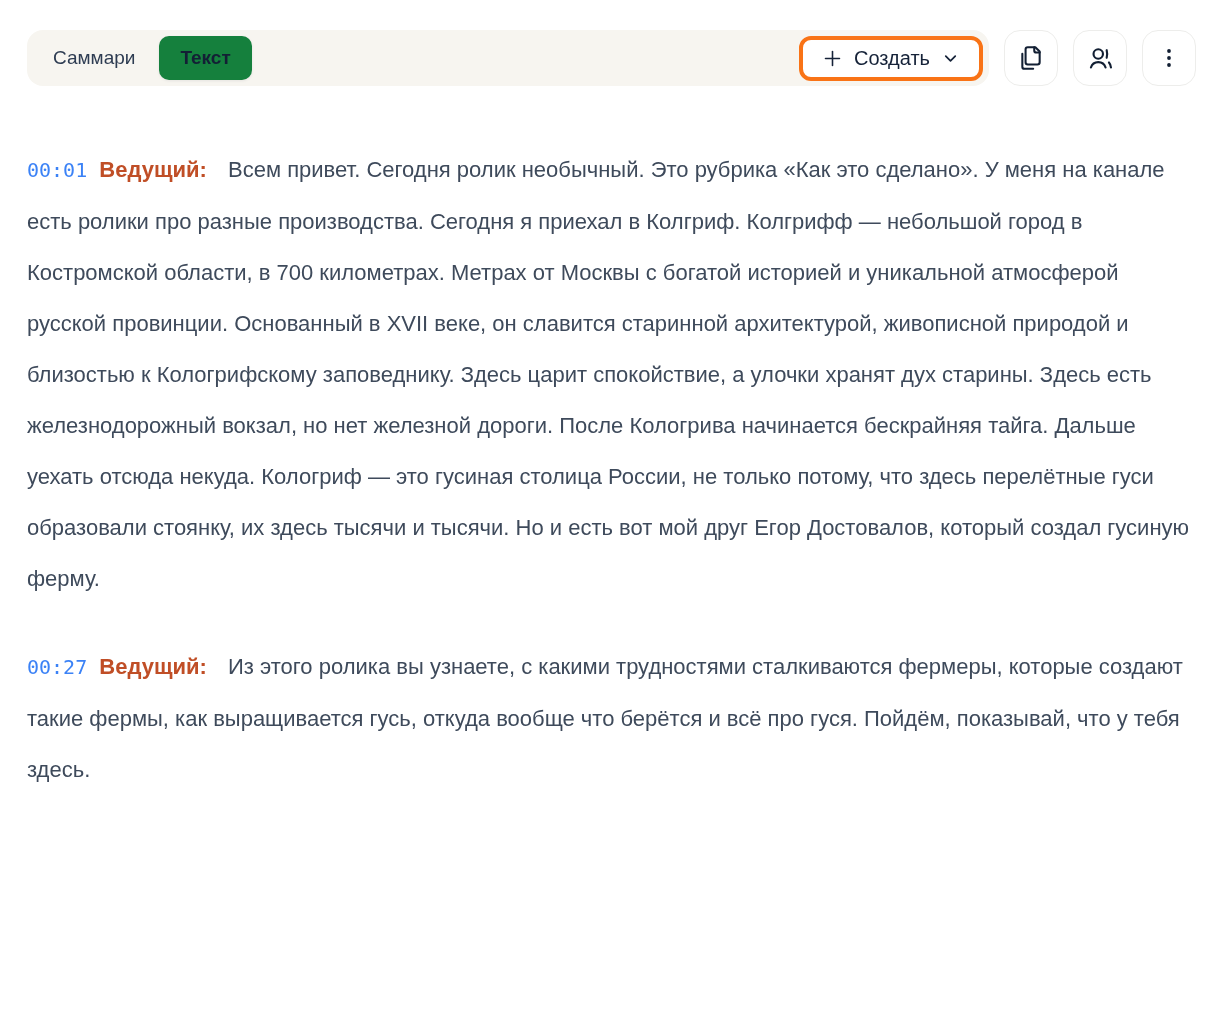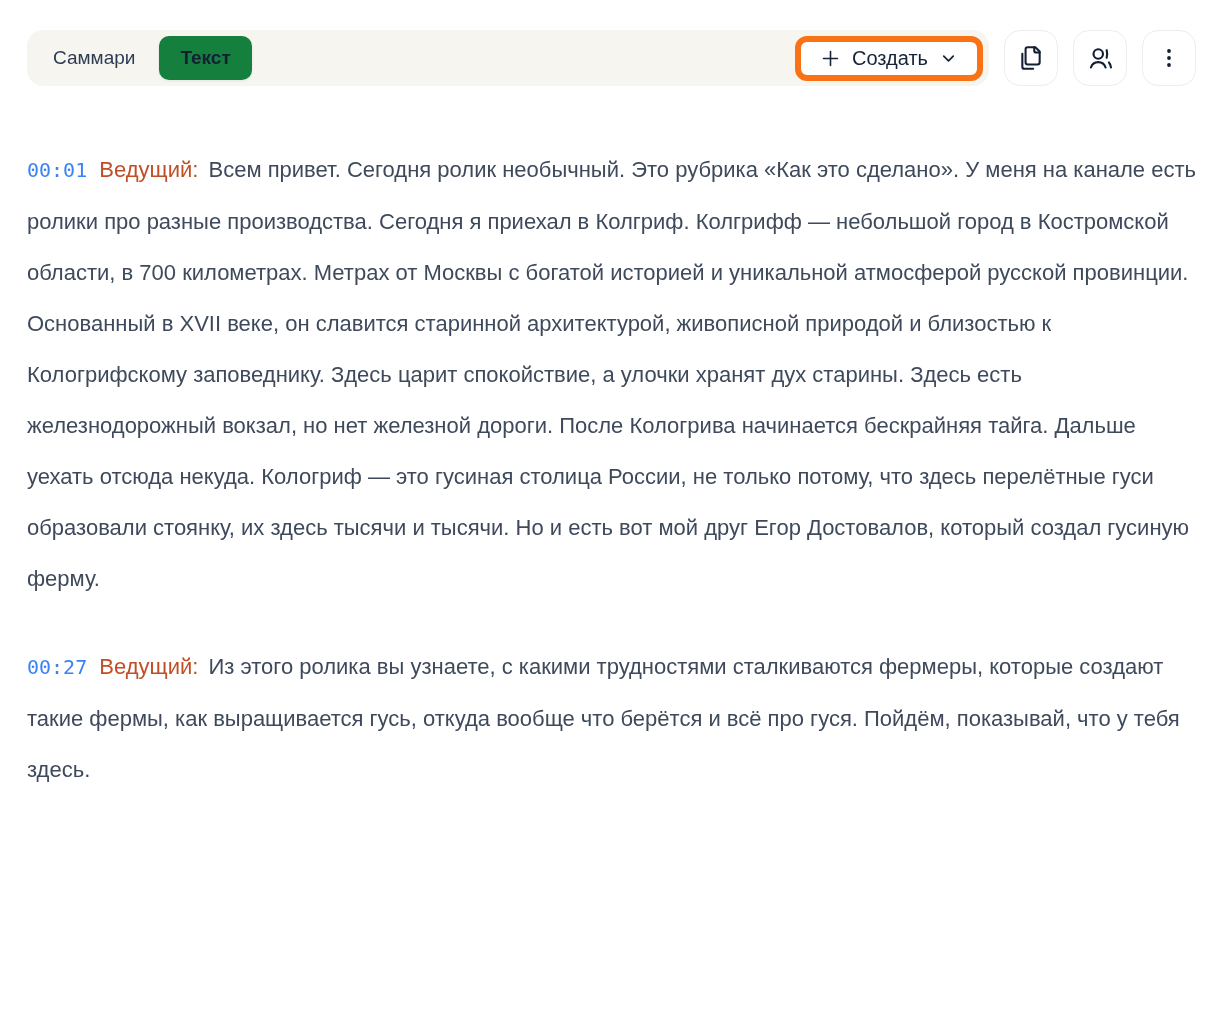--- a/index.html
+++ b/index.html
@@ -40,21 +40,21 @@
     box-shadow: 0 1px 3px rgba(20, 30, 50, 0.08);
   }
   .pill-spacer { flex: 1; }
   .create-btn {
     display: flex;
     align-items: center;
     gap: 11px;
     height: 45px;
     padding: 0 19px;
     background: #ffffff;
-    border: 6px solid #f97316;
+    border: 4px solid #f97316;
     border-radius: 12px;
     font-family: "Liberation Sans", sans-serif;
     font-size: 20px;
     color: #152238;
     cursor: pointer;
   }
   .icon-btn {
     width: 54px;
     height: 56px;
     background: #ffffff;
@@ -77,22 +77,22 @@
   }
   .entry { margin: 0 0 37px 0; }
   .entry .time {
     font-family: "DejaVu Sans Mono", monospace;
     font-size: 20px;
     color: #3b82f6;
     margin-right: 6px;
     cursor: pointer;
   }
   .entry .speaker {
-    font-weight: 400;
-    margin-right: 4px;
+    font-weight: 700;
+    margin-right: 15px;
   }
   .entry .text { color: #3e4a5b; }
 </style>
 </head>
 <body>
 
 <div class="topbar">
   <div class="pill-bar">
     <div class="tab">Саммари</div>
     <div class="tab active">Текст</div>

